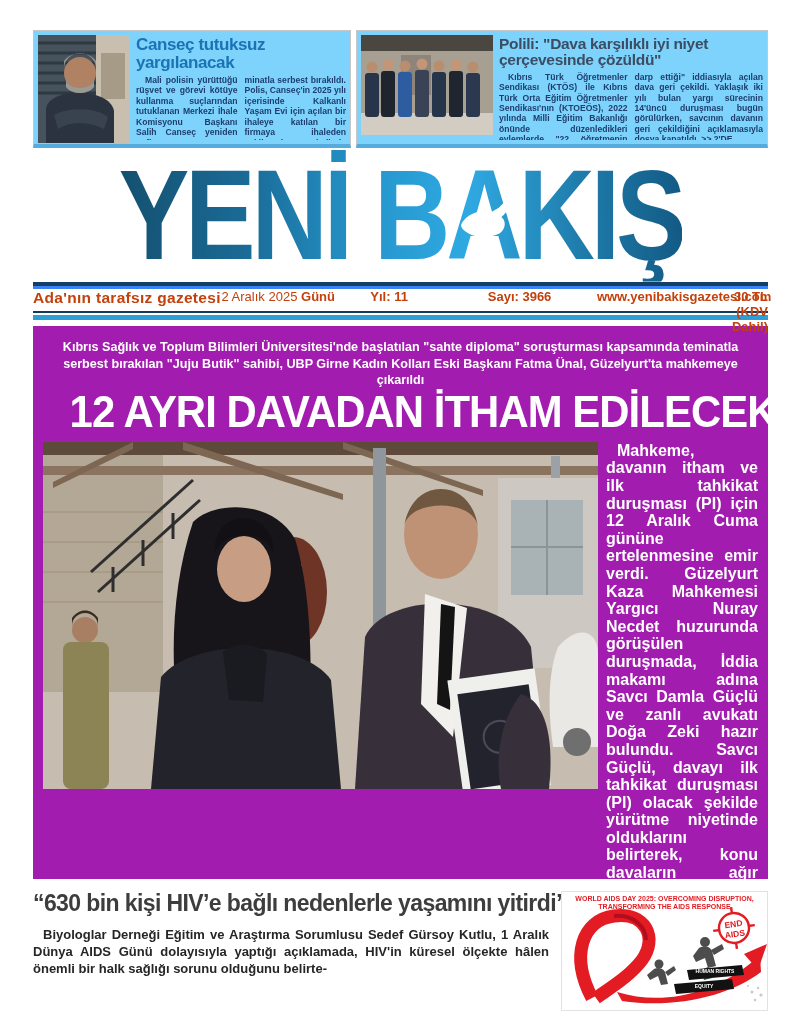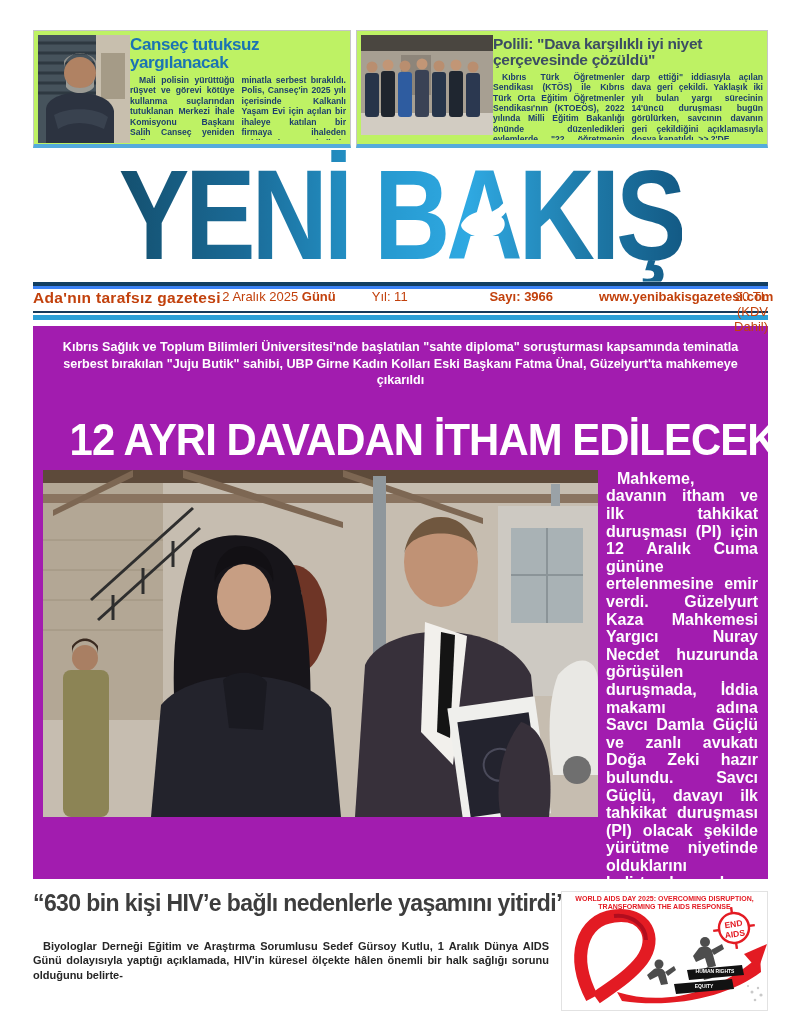--- a/index.html
+++ b/index.html
@@ -2,21 +2,21 @@
 <html><head>
 <meta charset="utf-8">
 <style>
   * { margin:0; padding:0; box-sizing:border-box; }
   html,body { width:801px; background:#ffffff; font-family:"Liberation Sans", sans-serif; }
   body { height:1024px; overflow:hidden; }
   .content { width:735px; margin:0 auto; }
 
   
   .topstrip { display:flex; gap:5px; margin-top:30px; height:118px; }
-  .topbox { border:1px solid #c6c6c6; border-bottom:4px solid #54abdc; background:#bef264; display:flex; padding:4px; overflow:hidden; }
+  .topbox { border:1px solid #c6c6c6; border-bottom:4px solid #54abdc; background:#7dd3fc; display:flex; padding:4px; gap:6px; overflow:hidden; }
   .topbox.left { width:318px; }
   .topbox.right { width:412px; }
   .topbox .photo { flex:none; }
   .tb-main { flex:1; display:flex; flex-direction:column; overflow:hidden; }
   .tb-head-left { color:#1b73b4; font-weight:bold; font-size:17px; letter-spacing:-0.4px; line-height:1.05; margin:1px 0 3px 0; }
   .tb-head-right { color:#3c4d63; font-weight:bold; font-size:15.5px; letter-spacing:-0.3px; line-height:1.05; margin:1px 0 3px 0; }
   .tb-cols { display:flex; gap:7px; flex:1; }
   .tb-col { flex:1; font-size:8.6px; line-height:1.22; color:#1d3e6e; text-align:justify; font-weight:bold; }
   .tb-col .ind { display:block; text-indent:9px; }
 
@@ -27,45 +27,45 @@
     background:linear-gradient(90deg,#14506f 0%,#1a6a96 22%,#2597cd 45%,#2fa9e2 62%,#1f7cab 82%,#135a85 100%);
     -webkit-background-clip:text; background-clip:text; color:transparent; white-space:nowrap; }
   .cyprus { position:absolute; left:57.5%; top:40px; width:66px; height:54px; }
 
   
   .infobar { border-top:3px solid #3b82f6; border-bottom:2px solid #16395a; height:27px;
     display:flex; align-items:flex-start; color:#c2410c; font-size:13px; }
   .infobar .tagline { font-size:15.5px; letter-spacing:0.3px; font-weight:bold; width:190px; }
   .infobar .date { width:150px; }
   .infobar b { font-weight:bold; }
-  .infobar .year { width:70px; font-weight:normal; }
+  .infobar .year { width:70px; font-weight:bold; }
   .infobar .issue { width:110px; font-weight:bold;margin-left:48px; }
   .infobar .site { width:135px; font-weight:bold; text-align:right; }
-  .infobar .price { flex:1; text-align:right; font-weight:normal; }
+  .infobar .price { flex:1; text-align:right; font-weight:bold; }
   .lightrule { height:5px; background:#2d9fd6; margin-top:2px; }
 
   
   .banner { margin-top:6px; height:553px; background:#a21caf; color:#fff; padding:13px 10px 6px 10px;
     display:flex; flex-direction:column; overflow:hidden; }
   .kicker { font-size:12.6px; font-weight:bold; text-align:center; line-height:1.32; max-width:700px; margin:0 auto; }
   .mainhead { text-align:center; color:#ffc20e; font-weight:bold; font-size:86px; line-height:1.0; margin-top:2px; }
   .mainhead span { display:inline-block; transform:scaleX(0.96) scaleY(1.12); transform-origin:center; letter-spacing:-3px; }
-  .subhead { text-align:center; color:#fff; font-weight:bold; font-size:45px; line-height:1.0; margin-top:28px; margin-bottom:8px; }
+  .subhead { text-align:center; color:#fff; font-weight:bold; font-size:45px; line-height:1.0; margin-top:0; margin-bottom:8px; }
   .subhead span { display:inline-block; transform:scaleX(0.93); transform-origin:center; letter-spacing:-1px; white-space:nowrap; }
   .bannerrow { display:flex; gap:8px; flex:1; }
   .mainphoto { width:555px; height:347px; flex:none; }
   .sidecol { flex:1; font-size:16px; line-height:1.1; text-align:justify; font-weight:bold; color:#fefefe; }
   .sidecol p { text-indent:11px; margin:0; }
 
   
   .bottom { display:flex; margin-top:9px; gap:12px; }
   .bottom-left { width:516px; }
   .hiv-head { font-size:23px; color:#3d3d3d; font-weight:bold; letter-spacing:-0.6px; margin:2px 0 10px 0; white-space:nowrap; }
   .hiv-cols { display:flex; gap:9px; }
-  .hiv-col { flex:1; font-size:11px; line-height:1.3; color:#262626; text-align:justify; font-weight:bold;margin-top:12px; }
+  .hiv-col { flex:1; font-size:13px; line-height:1.3; color:#262626; text-align:justify; font-weight:bold; }
   .hiv-col .ind { display:block; text-indent:10px; }
   .aids { width:207px; height:120px; position:relative; background:#fff; border:1px solid #e2e2e2; margin-top:3px; overflow:hidden; }
   .aids-title { position:absolute; top:3px; left:0; right:0; text-align:center; color:#e31b23; font-weight:bold;
     font-size:7px; line-height:1.2; letter-spacing:0; z-index:2; }
   .aids svg.art { position:absolute; left:0; top:0; }
 </style>
 </head>
 <body>
 
 <div class="content">

